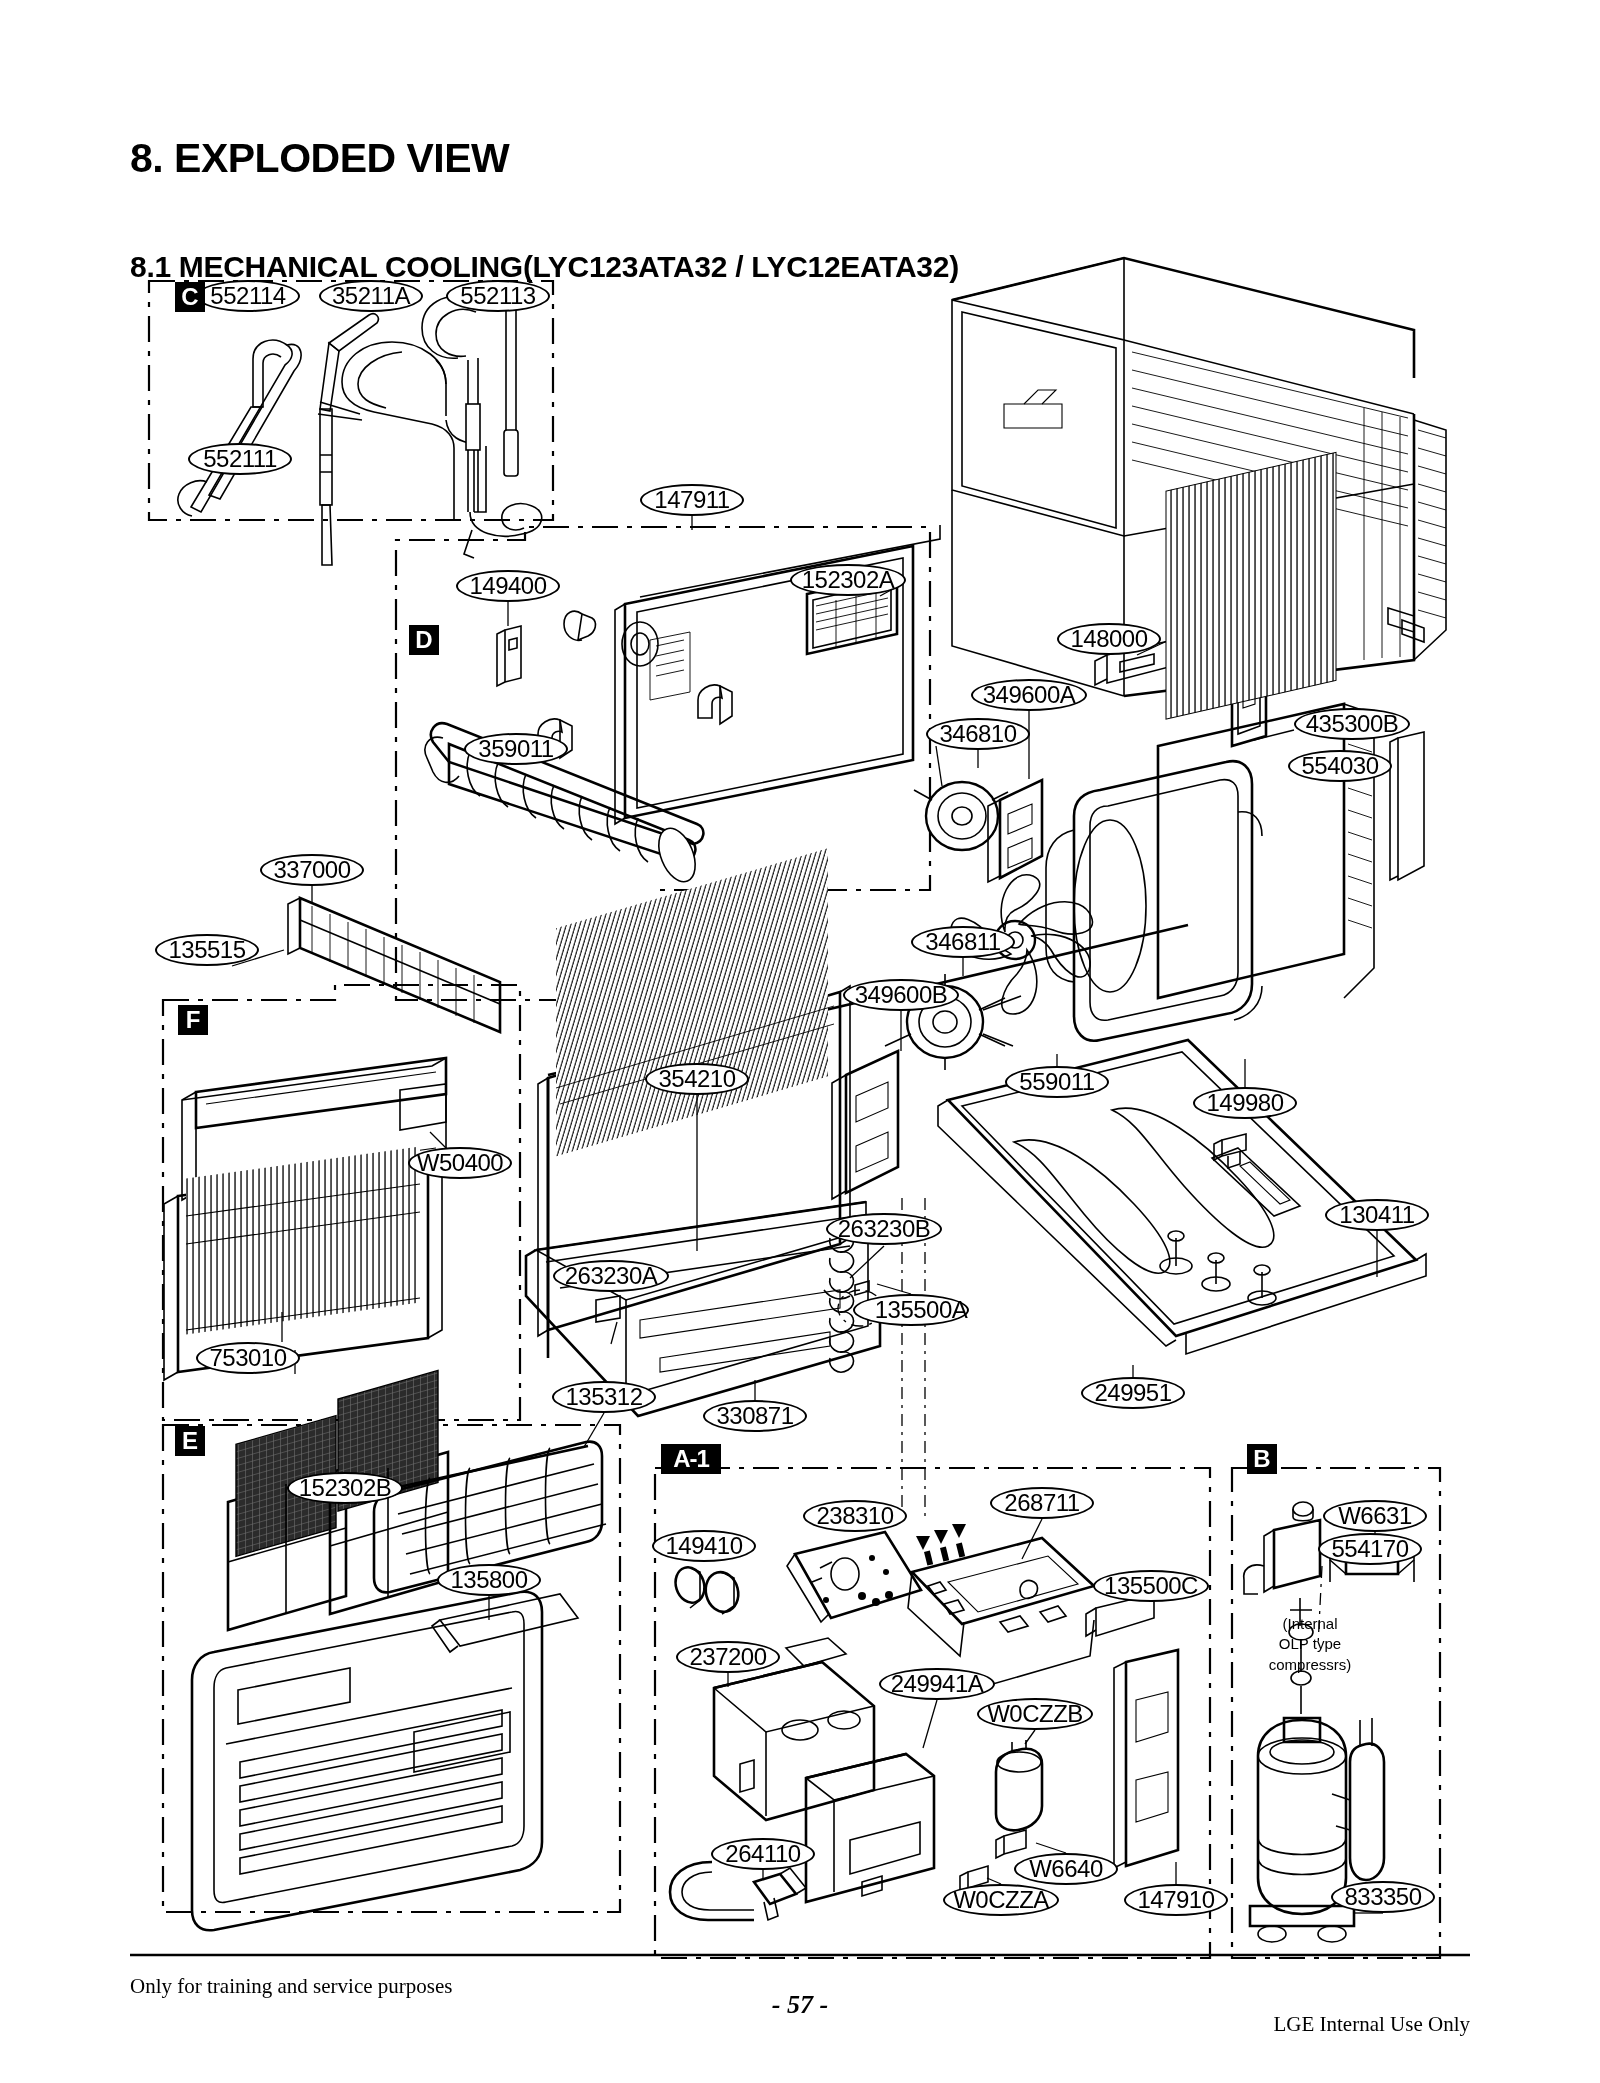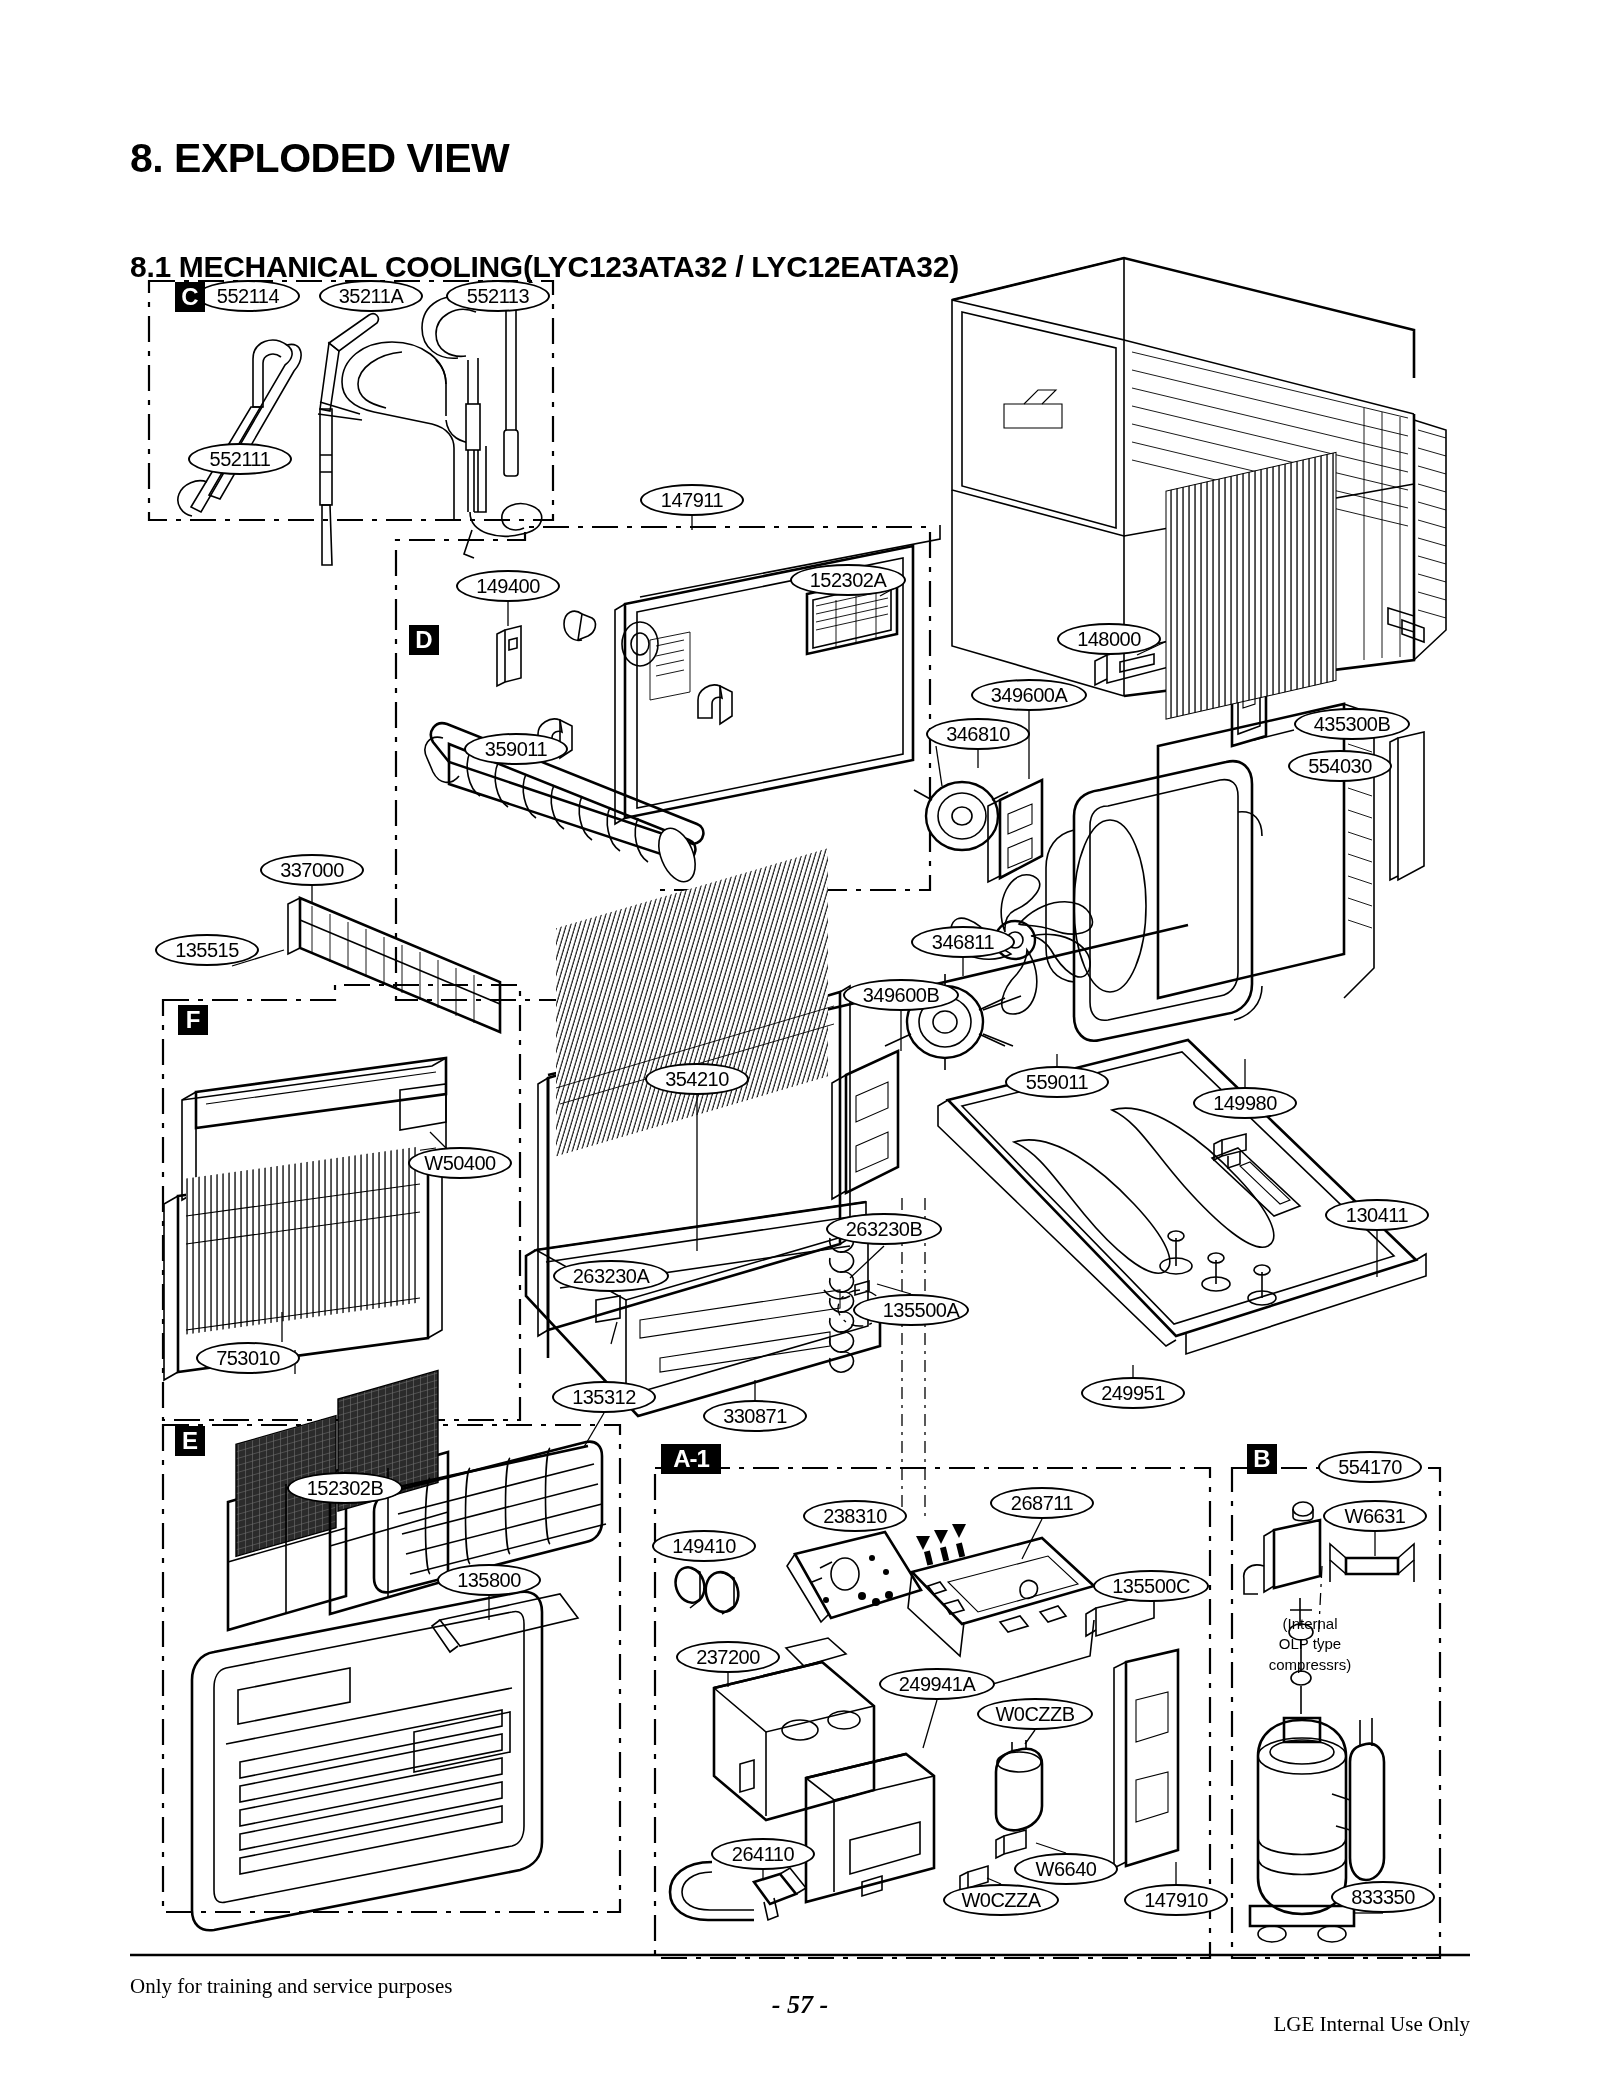--- a/index.html
+++ b/index.html
@@ -44,21 +44,21 @@
 
   
   .callout {
     position: absolute;
     border: 2px solid #000;
     border-radius: 50%;
     background: #fff;
     display: flex;
     align-items: center;
     justify-content: center;
-    font-size: 20px;
+    font-size: 24px;
     font-family: "Liberation Sans", sans-serif;
     letter-spacing: -0.5px;
     white-space: nowrap;
     height: 32px;
     z-index: 30;
   }
   .callout.w7 { width: 104px; margin-left: -52px; }
   .callout.w8 { width: 116px; margin-left: -58px; }
 
   
@@ -629,21 +629,21 @@
     <div class="callout w7" style="left: 1245px; top: 1087px;">149980</div>
     <div class="callout w7" style="left: 460px; top: 1147px;">W50400</div>
     <div class="callout w7" style="left: 1377px; top: 1199px;">130411</div>
     <div class="callout w8" style="left: 884px; top: 1213px;">263230B</div>
     <div class="callout w8" style="left: 911px; top: 1294px; padding-left: 20px;">135500A</div>
     <div class="callout w8" style="left: 611px; top: 1260px;">263230A</div>
     <div class="callout w7" style="left: 248px; top: 1342px;">753010</div>
     <div class="callout w7" style="left: 1133px; top: 1377px;">249951</div>
     <div class="callout w7" style="left: 604px; top: 1381px;">135312</div>
     <div class="callout w7" style="left: 755px; top: 1400px;">330871</div>
-    <div class="callout w7" style="left: 1370px; top: 1403px; margin-top: 48px;">554170</div>
+    <div class="callout w7" style="left: 1370px; top: 1485px; margin-top: 48px;">554170</div>
     <div class="callout w8" style="left: 345px; top: 1472px;">152302B</div>
     <div class="callout w7" style="left: 1042px; top: 1487px;">268711</div>
     <div class="callout w7" style="left: 855px; top: 1500px;">238310</div>
     <div class="callout w7" style="left: 1375px; top: 1500px;">W6631</div>
     <div class="callout w7" style="left: 704px; top: 1530px;">149410</div>
     <div class="callout w7" style="left: 489px; top: 1564px;">135800</div>
     <div class="callout w8" style="left: 1151px; top: 1570px;">135500C</div>
     <div class="callout w7" style="left: 728px; top: 1641px;">237200</div>
     <div class="callout w8" style="left: 937px; top: 1668px;">249941A</div>
     <div class="callout w8" style="left: 1035px; top: 1698px;">W0CZZB</div>

